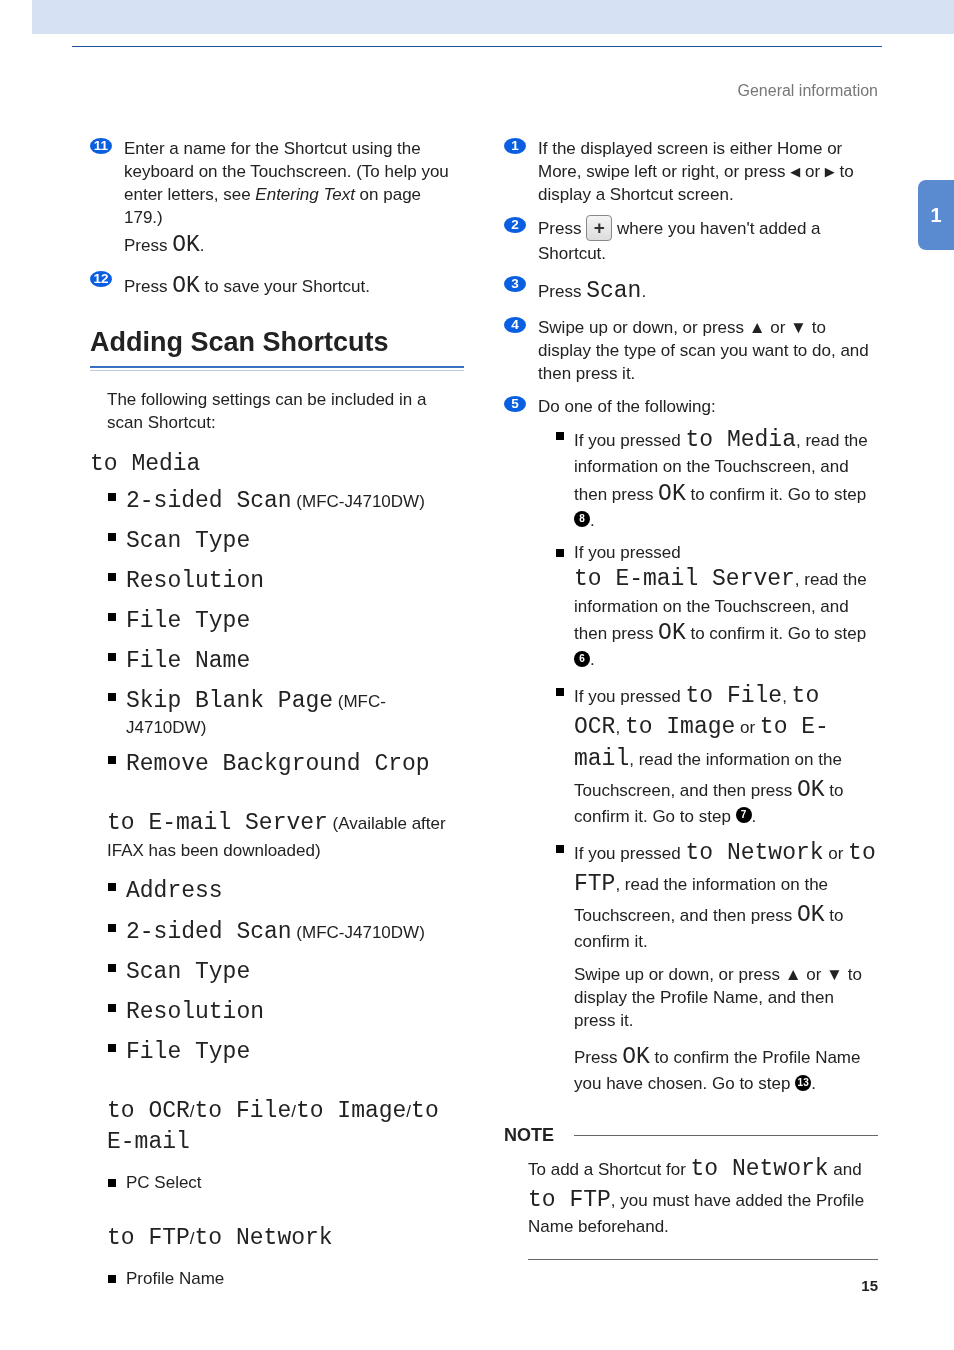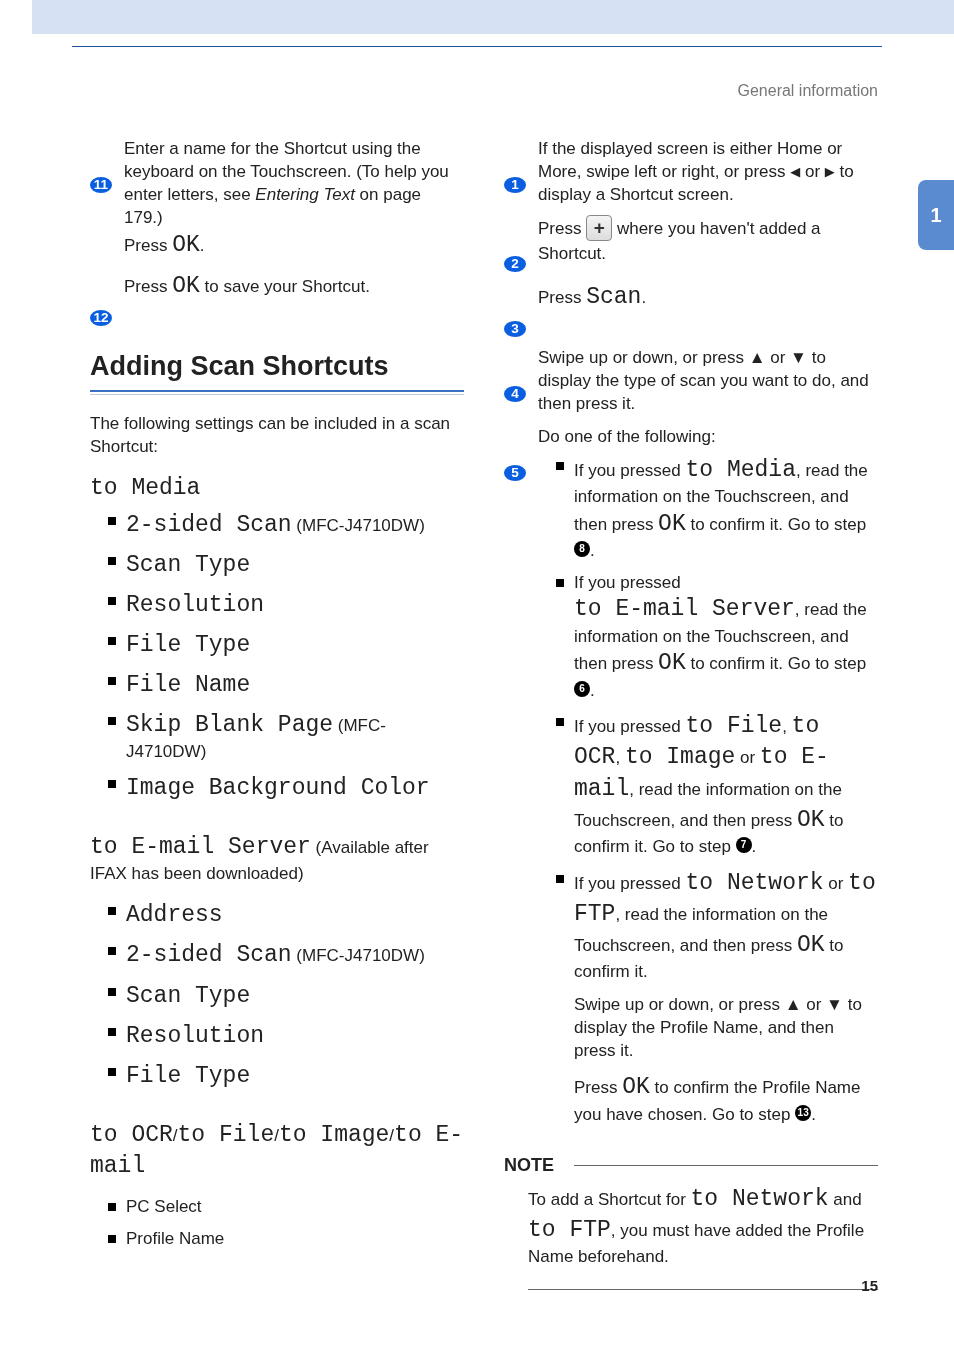--- a/index.html
+++ b/index.html
@@ -66,42 +66,41 @@
     width: 22px; height: 16px;
     border-radius: 50%;
     background: #0a5fe0;
     color: #fff;
     font-size: 13.5px;
     font-weight: bold;
     align-items: center;
     justify-content: center;
     vertical-align: top;
     flex-shrink: 0;
-    margin-top: 39px;
   }
   .step {
     display: flex;
     gap: 12px;
     margin-bottom: 10px;
     align-items: flex-start;
   }
   .step .body { flex: 1; }
   .mono { font-family: "Courier New", monospace; font-size: 23px; }
   .h2 {
     font-size: 27px;
     font-weight: bold;
     margin: 22px 0 6px 0;
   }
   .h2-rule {
     border-top: 2px solid #3a70c0;
     border-bottom: 1px solid #bcd;
     height: 2px;
     margin-bottom: 18px;
   }
-  .para { margin: 0 0 14px 0; }
+  .para { margin: 0 0 14px 17px; }
   ul.square {
     list-style: none;
     padding: 0;
     margin: 6px 0 0 18px;
   }
   ul.square > li {
     position: relative;
     padding-left: 18px;
     margin-bottom: 9px;
   }
@@ -203,39 +202,40 @@
     <p class="para">The following settings can be included in a scan Shortcut:</p>
 
     <div class="mono">to Media</div>
     <ul class="square" id="grp1">
         <li><span class="mono">2-sided Scan</span><span> (MFC-J4710DW)</span></li>
         <li><span class="mono">Scan Type</span></li>
         <li><span class="mono">Resolution</span></li>
         <li><span class="mono">File Type</span></li>
         <li><span class="mono">File Name</span></li>
         <li><span class="mono">Skip Blank Page</span><span> (MFC-J4710DW)</span></li>
-        <li><span class="mono">Image Background Color</span></li>
+        <li><span class="mono">Remove Background Crop</span></li>
       </ul>
 
     <p class="para" style="margin-top:28px">
       <span class="mono">to E-mail Server</span><span> (Available after IFAX has been downloaded)</span>
     </p>
     <ul class="square" id="grp2">
         <li><span class="mono">Address</span></li>
         <li><span class="mono">2-sided Scan</span><span> (MFC-J4710DW)</span></li>
         <li><span class="mono">Scan Type</span></li>
         <li><span class="mono">Resolution</span></li>
         <li><span class="mono">File Type</span></li>
       </ul>
 
     <p class="para" style="margin-top:28px" id="grp3h"><span class="mono">to OCR</span><span>/</span><span class="mono">to File</span><span>/</span><span class="mono">to Image</span><span>/</span><span class="mono">to E-mail</span></p>
     <ul class="square" id="grp3">
         <li><span>PC Select</span></li>
       </ul>
 
+    <p class="para" style="margin-top:28px" id="grp4h"><span class="mono">to FTP</span><span>/</span><span class="mono">to Network</span></p>
     <ul class="square" id="grp4">
         <li><span>Profile Name</span></li>
       </ul>
   </div>
 
   <div class="col">
 
     <div class="step">
       <span class="stepnum">1</span>
       <div class="body">

